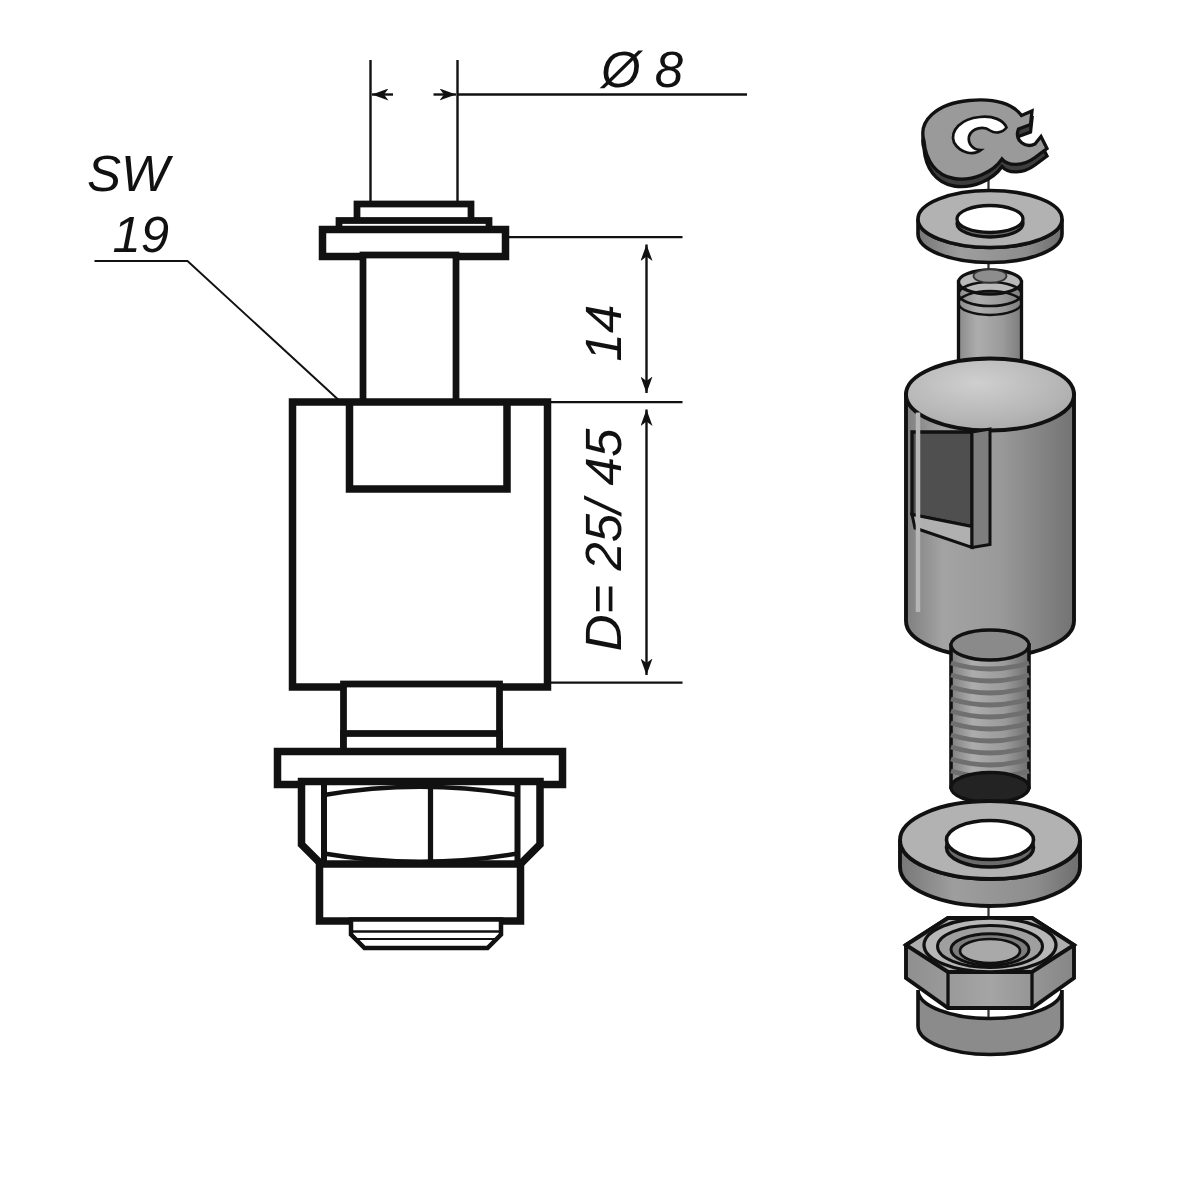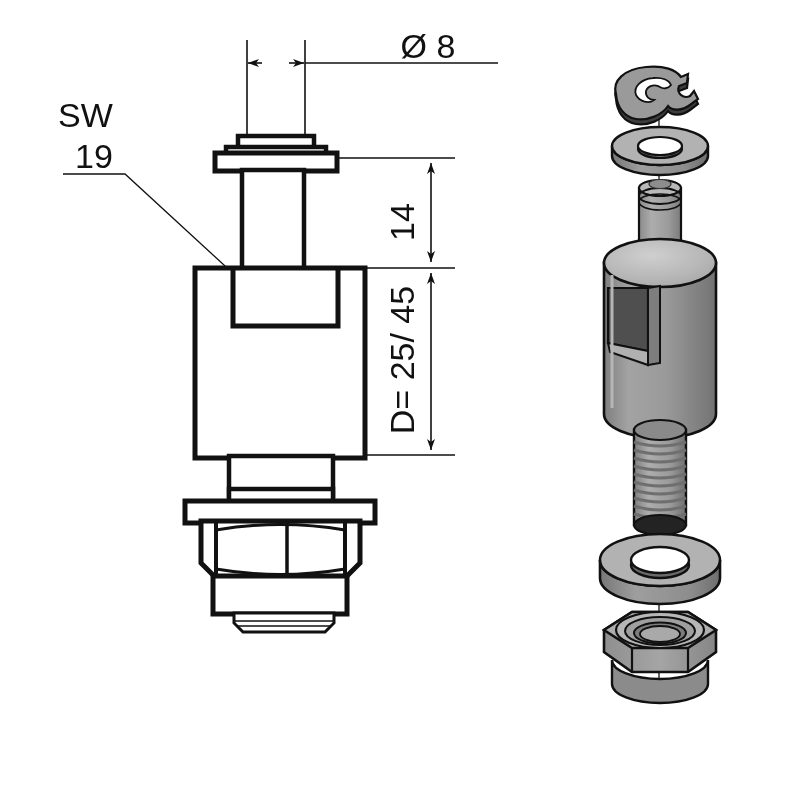--- a/index.html
+++ b/index.html
@@ -1,19 +1,19 @@
 <!DOCTYPE html>
 <html><head>
 <meta charset="utf-8">
 <title>Technical Drawing</title>
 <style>
   html,body{margin:0;padding:0;background:#ffffff;}
   body{width:800px;height:800px;position:relative;overflow:hidden;
        font-family:"Liberation Sans", sans-serif;color:#111;}
-  #stage{position:absolute;left:0;top:0;width:752px;height:800px;}
+  #stage{position:absolute;left:0;top:0;width:752px;height:800px;font-style:italic;}
   svg{display:block;}
   .dimtext{font-family:"Liberation Sans", sans-serif;fill:#111;font-size:34px;}
 </style>
 </head>
 <body>
 
 <div id="stage">
 <svg width="800" height="800" viewBox="0 0 800 800">
 
   <defs>

